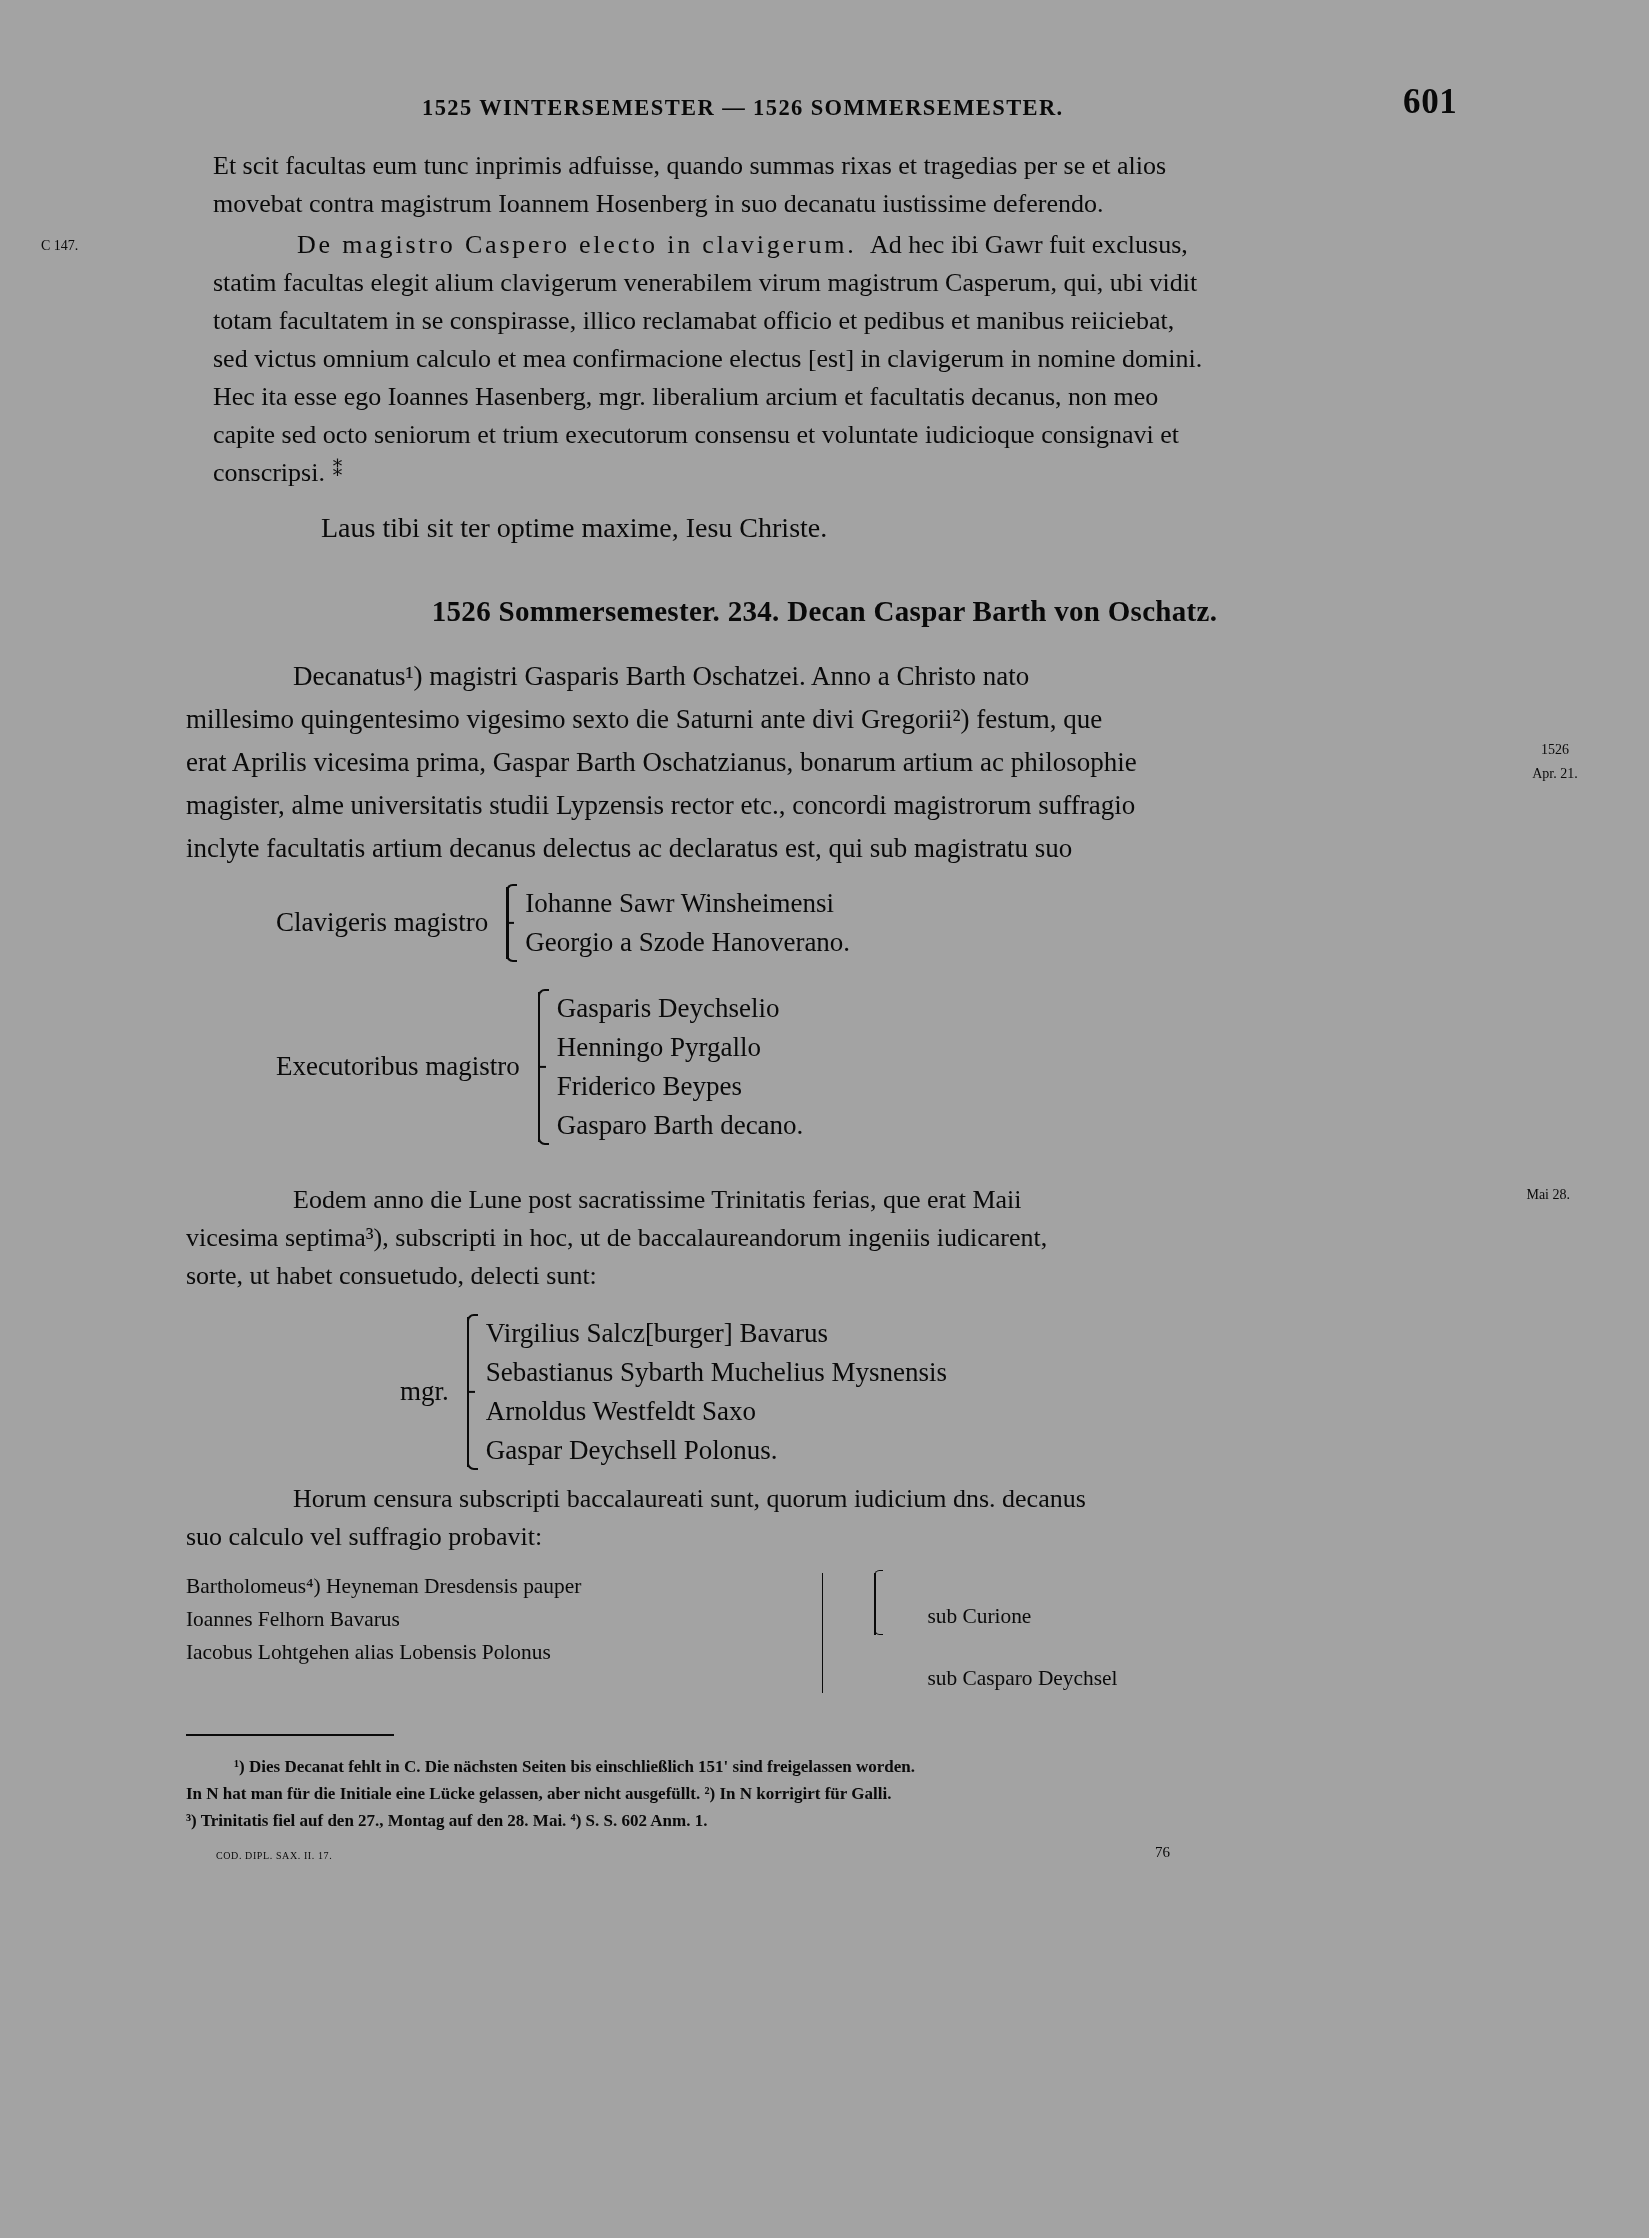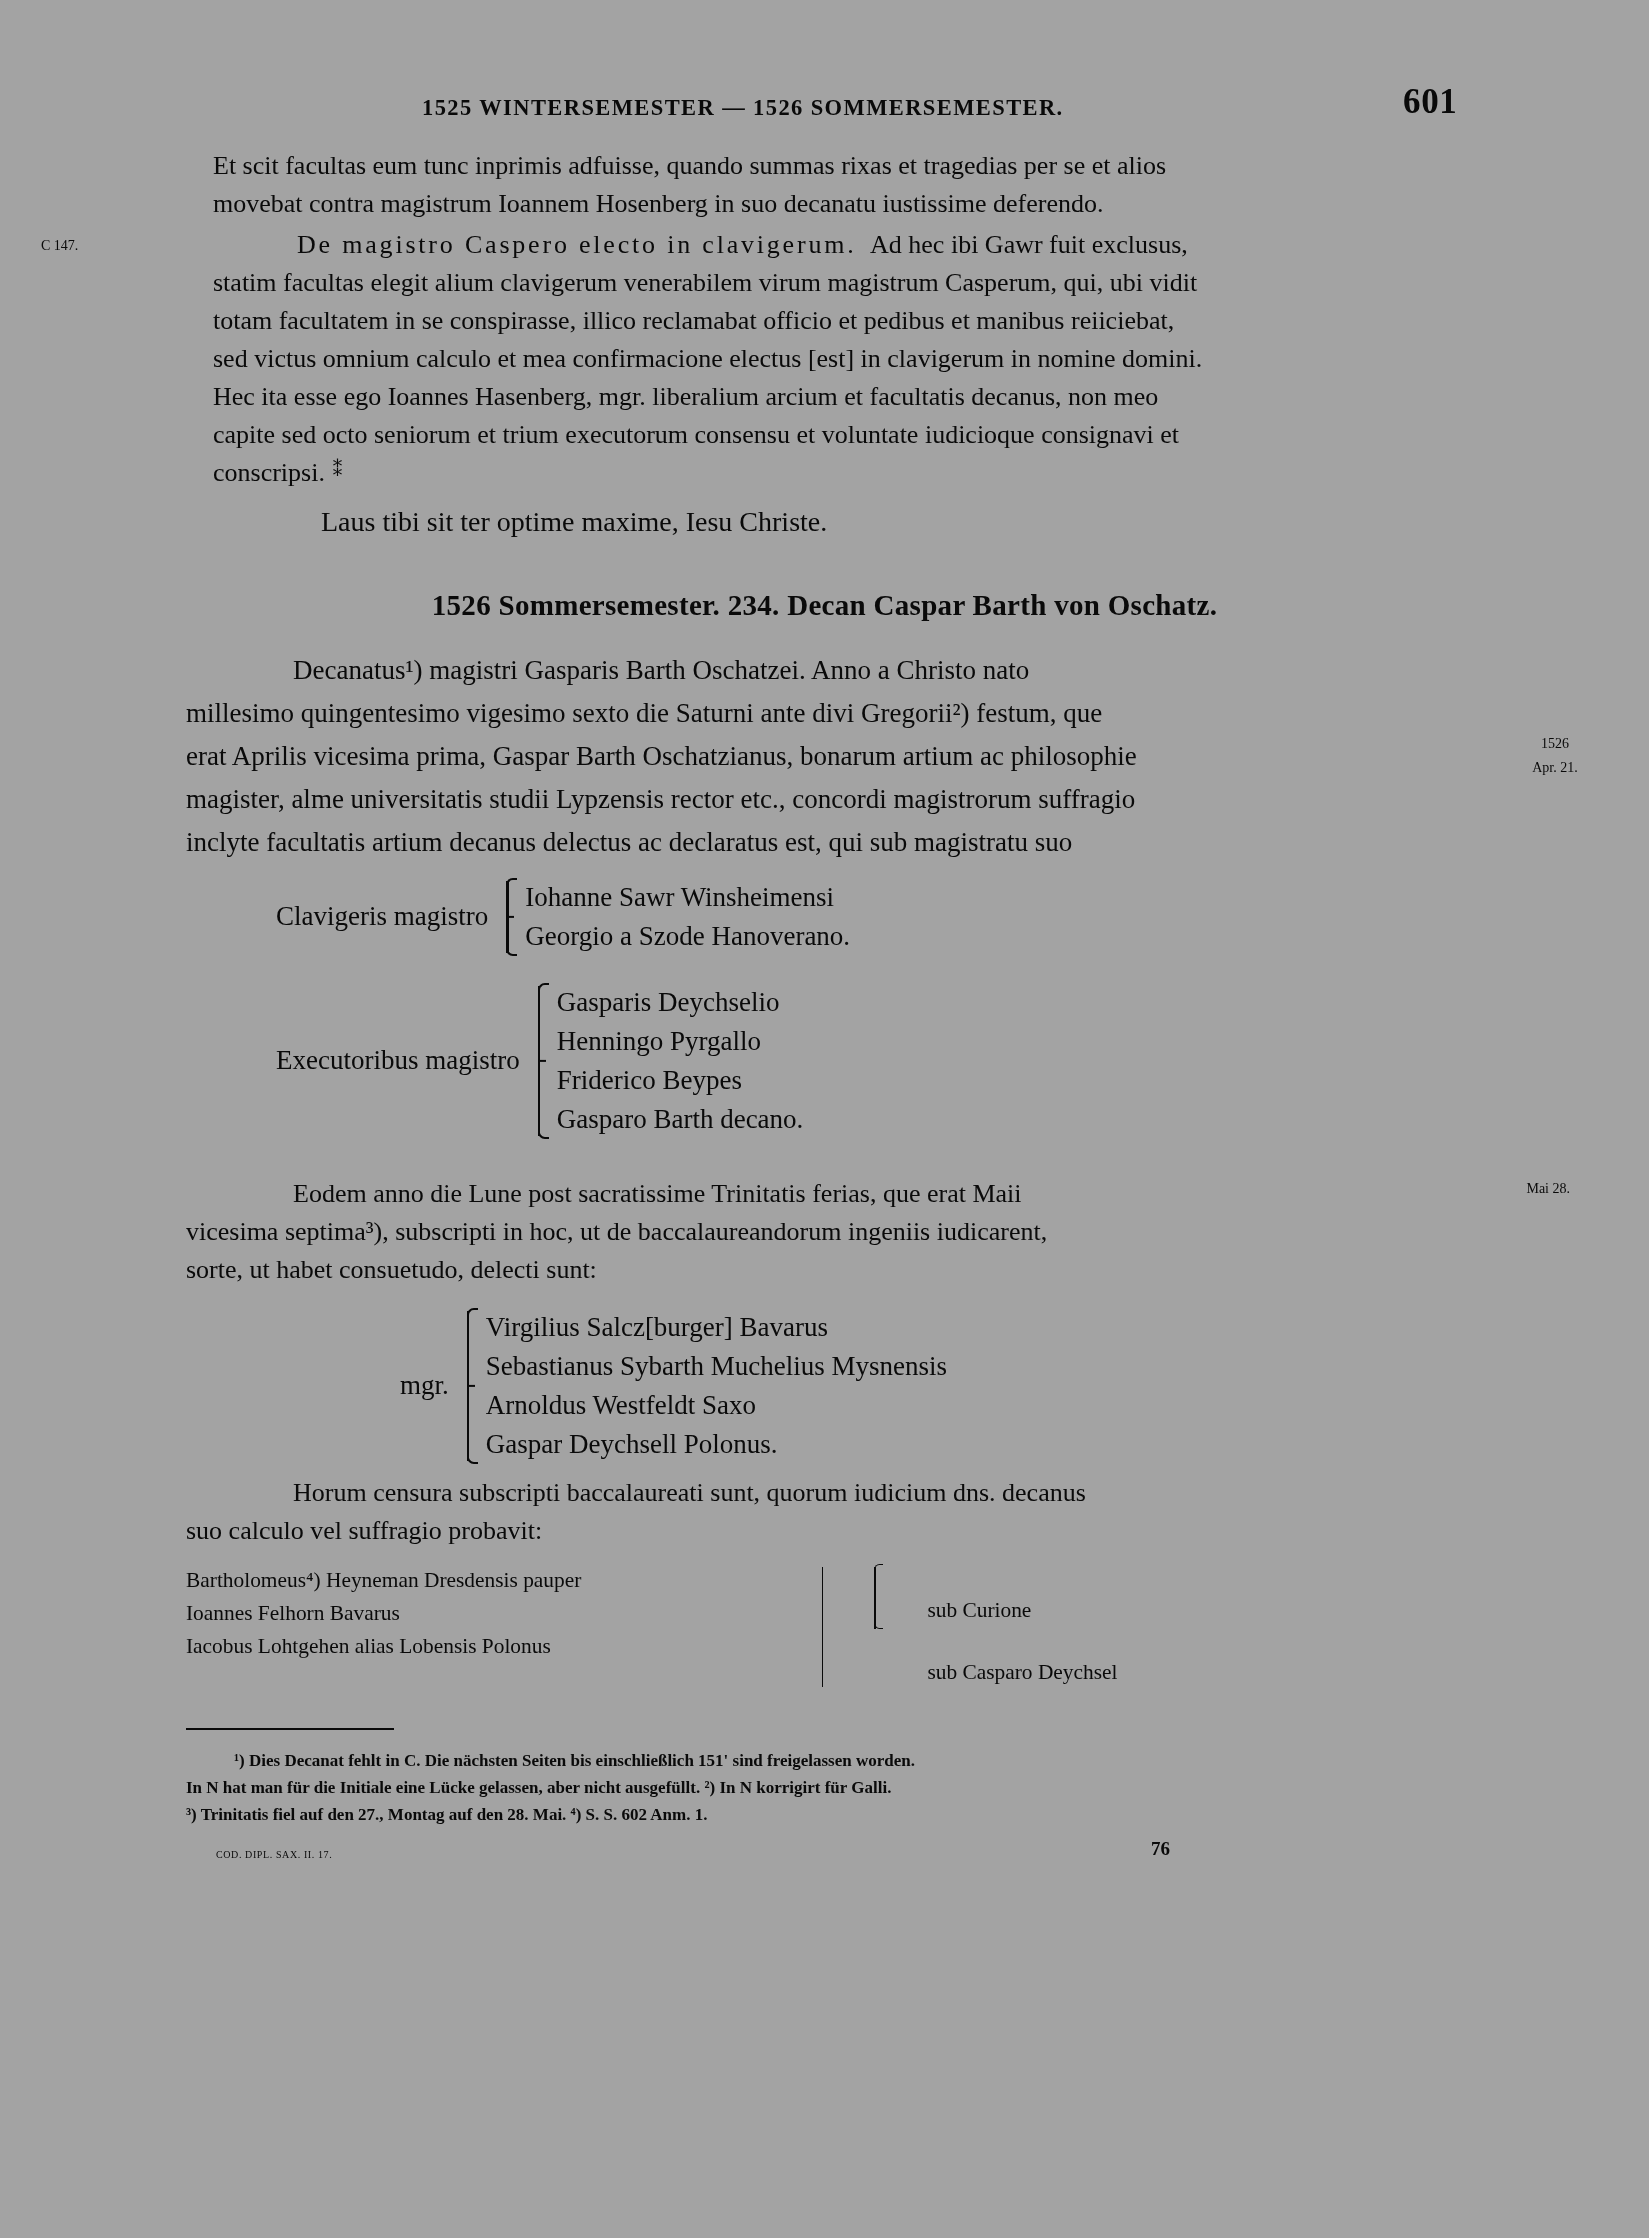--- a/index.html
+++ b/index.html
@@ -201,22 +201,22 @@
     align-items: flex-end;
     margin-top: 10px;
   }
   .colophon {
     font-size: 10px;
     font-weight: normal;
     letter-spacing: 0.6px;
     padding-left: 30px;
   }
   .sheetno {
-    font-size: 19px;
-    font-weight: bold;
+    font-size: 15px;
+    font-weight: normal;
     padding-right: 293px;
   }
   .dagger {
     display: inline-block;
     font-size: 19px;
     line-height: 0.6;
     vertical-align: 5.6px;
     padding-left: 7.9px;
   }
 </style>
@@ -259,21 +259,21 @@
         <span>Hec ita esse ego Ioannes Hasenberg, mgr. liberalium arcium et facultatis decanus, non meo</span>
       </span>
       <span class="line">
         <span>capite sed octo seniorum et trium executorum consensu et voluntate iudicioque consignavi et</span>
       </span>
       <span class="line">
         <span>conscripsi.</span><span class="dagger">⁑</span>
       </span>
     </div>
 
-    <div class="blk" style="padding-left:135px; margin-top:11px; font-size:28px;">
+    <div class="blk" style="padding-left:135px; margin-top:17px; font-size:28px;">
       <span class="line">Laus tibi sit ter optime maxime, Iesu Christe.</span>
     </div>
 
     <div class="section-head">1526 Sommersemester. 234. Decan Caspar Barth von Oschatz.</div>
 
     <div class="blk" style="position:relative; font-size:27px; line-height:43px;">
       <div class="margin-note" style="right:-151px; top:83px; text-align:center; width:118px;">
         <span>1526</span><br>
         <span>Apr. 21.</span>
       </div>

